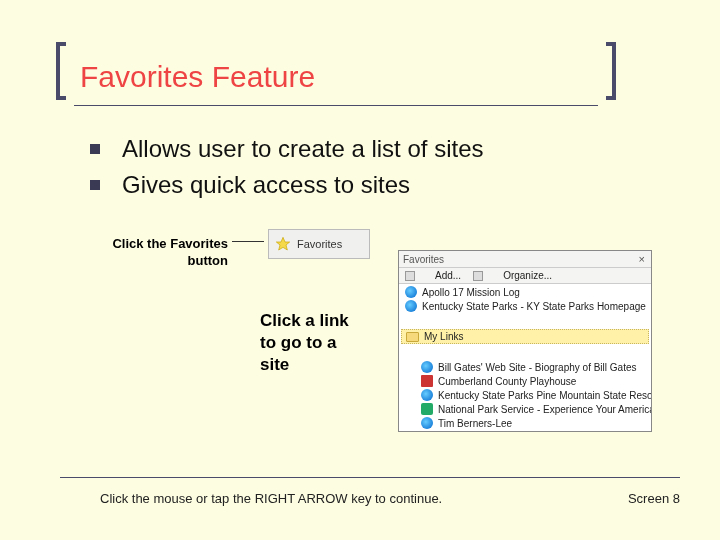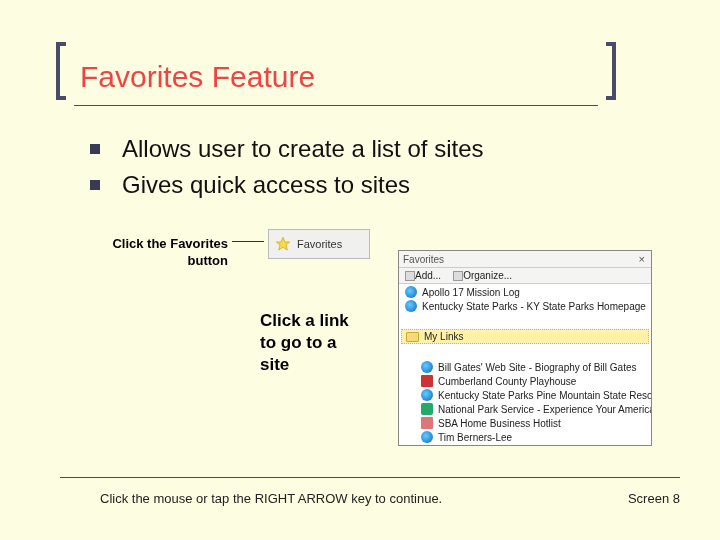--- a/index.html
+++ b/index.html
@@ -141,21 +141,21 @@
   }
   .fav-header-title { font-weight: normal; color:#555; }
   .fav-close { font-size: 11px; color:#555; padding: 0 2px; }
   .fav-toolbar {
     display: flex;
     gap: 12px;
     padding: 2px 6px;
     border-bottom: 1px solid #ccc;
     background: #f4f4f2;
   }
-  .fav-toolbar span { display: flex; align-items: center; gap: 0; }
+  .fav-toolbar span { display: flex; align-items: center; gap: 20px; }
   .mini-icon { width: 10px; height: 10px; background:#ddd; border:1px solid #999; }
   .fav-list { padding: 1px 0; }
   .fav-item {
     display: flex;
     align-items: center;
     gap: 5px;
     padding: 1px 6px;
     white-space: nowrap;
     overflow: hidden;
   }
@@ -269,24 +269,20 @@
       </div>
     <div class="fav-item indent">
         <span class="ie-icon"></span>
         <span>Kentucky State Parks Pine Mountain State Resort Park</span>
       </div>
     <div class="fav-item indent">
         <span class="tree-icon"></span>
         <span>National Park Service - Experience Your America</span>
       </div>
     <div class="fav-item indent">
-        <span class="sba-icon"></span>
-        <span>SBA Home Business Hotlist</span>
-      </div>
-    <div class="fav-item indent">
         <span class="ie-icon"></span>
         <span>Tim Berners-Lee</span>
       </div>
   </div>
 </div>
 
 <div class="footer-rule"></div>
 <div class="footer">
   <span>Click the mouse or tap the RIGHT ARROW key to continue.</span>
   <span>Screen 8</span>

